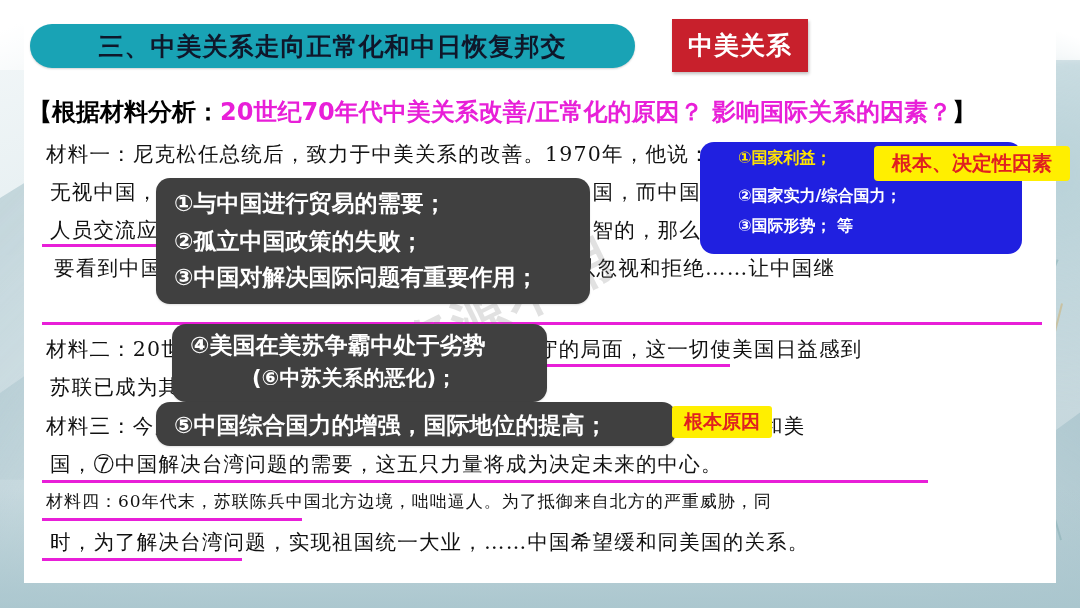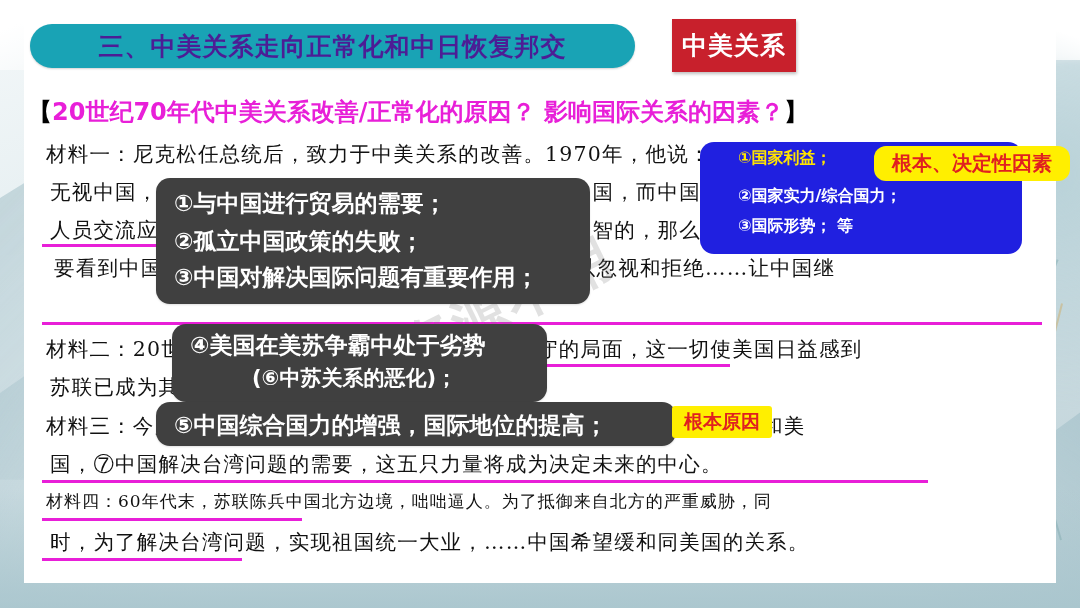--- a/index.html
+++ b/index.html
@@ -40,23 +40,23 @@
   .reed{position:absolute;background:#cfae6a;opacity:.5;transform-origin:bottom center;}
   .reed2{position:absolute;background:#7fa8ae;opacity:.45;transform-origin:bottom center;}
 
   
   .card{position:absolute;left:24px;top:0;width:1032px;height:583px;background:#fff;}
 
   
   .title-pill{position:absolute;left:30px;top:24px;width:605px;height:44px;
     background:#19a3b5;border-radius:22px;display:flex;align-items:center;
     justify-content:center;box-shadow:0 1px 2px rgba(0,0,0,.18);}
-  .title-pill span{color:#4c1d95;font-size:25px;font-weight:700;letter-spacing:1px;
+  .title-pill span{color:#0f172a;font-size:25px;font-weight:700;letter-spacing:1px;
     white-space:nowrap;font-family:Liberation Serif, serif;}
-  .red-badge{position:absolute;left:672px;top:19px;width:124px;height:53px;
+  .red-badge{position:absolute;left:672px;top:19px;width:136px;height:53px;
     background:#c8202c;display:flex;align-items:center;justify-content:center;
     box-shadow:1px 2px 3px rgba(0,0,0,.25);}
   .red-badge span{color:#fff;font-size:25px;font-weight:700;letter-spacing:1px;
     font-family:"DejaVu Sans","Liberation Sans",sans-serif;}
 
   
   .prompt{position:absolute;left:28px;top:95px;width:1020px;height:34px;
     display:flex;align-items:center;white-space:nowrap;
     font-size:24px;font-weight:700;
     font-family:"DejaVu Sans","Liberation Sans",sans-serif;}
@@ -88,21 +88,21 @@
     background:#2020e0;border-radius:14px;
     font-family:"DejaVu Sans","Liberation Sans",sans-serif;font-weight:700;}
   .bbox .ln{position:absolute;white-space:nowrap;font-size:16px;color:#fff;margin-left:22px;}
   .bbox .hl{color:#ffe400;}
 
   
   .ytag{position:absolute;background:#ffef00;border-radius:3px;
     display:flex;align-items:center;justify-content:center;
     font-family:"DejaVu Sans","Liberation Sans",sans-serif;
     font-weight:700;color:#e02020;white-space:nowrap;}
-  .ytag.t1{left:874px;top:146px;width:196px;height:35px;font-size:20px;border-radius:12px;}
+  .ytag.t1{left:874px;top:146px;width:196px;height:35px;font-size:20px;border-radius:4px;}
   .ytag.t2{left:672px;top:406px;width:100px;height:32px;font-size:19px;}
 </style>
 </head>
 <body>
 
 <div id="stage">
 
   <div class="bg-base"></div>
   <div class="bg-wash-c"></div>
   <div class="bg-wash-a"></div>
@@ -122,20 +122,21 @@
 
   <div class="title-pill">
     <span>三、中美关系走向正常化和中日恢复邦交</span>
   </div>
   <div class="red-badge">
     <span>中美关系</span>
   </div>
 
   <div class="prompt">
     <span class="k">【</span>
+    <span class="k">根据材料分析：</span>
     <span class="m">20世纪70年代中美关系改善/正常化的原因？ 影响国际关系的因素？</span>
     <span class="k">】</span>
   </div>
 
   <div class="doc">
     <div class="line" style="left:0px;top:0px;">材料一：尼克松任总统后，致力于中美关系的改善。1970年，他说：“我们必须</div>
     <div class="line" style="left:4px;top:38px;">无视中国，不能由于事态的发展，出现一个寻求开放的中国，而中国却被孤立。</div>
     <div class="line" style="left:4px;top:76px;">人员交流应不受阻碍。……如果说中国的孤立局面是不明智的，那么它的</div>
     <div class="line" style="left:8px;top:114px;">要看到中国在解决国际问题中的重要作用，不能对其加以忽视和拒绝……让中国继</div>
     <div class="line" style="left:0px;top:195px;">材料二：20世纪70年代，美苏争霸中出现了苏攻美守的局面，这一切使美国日益感到</div>

